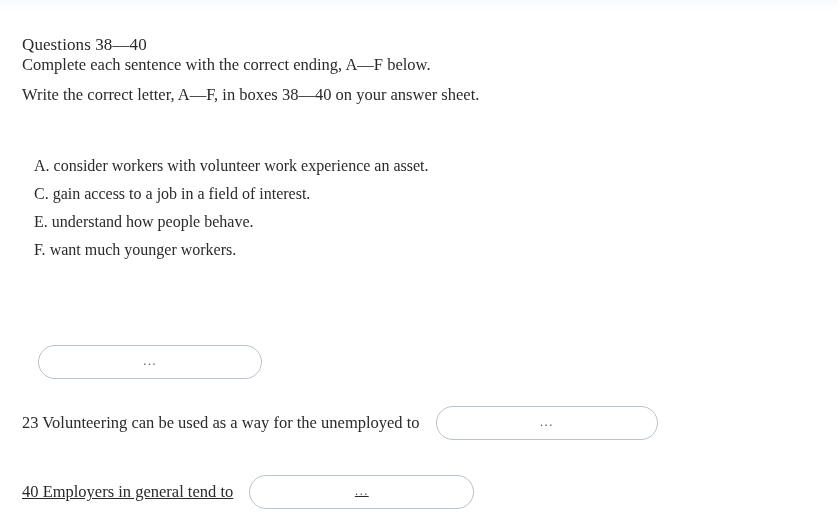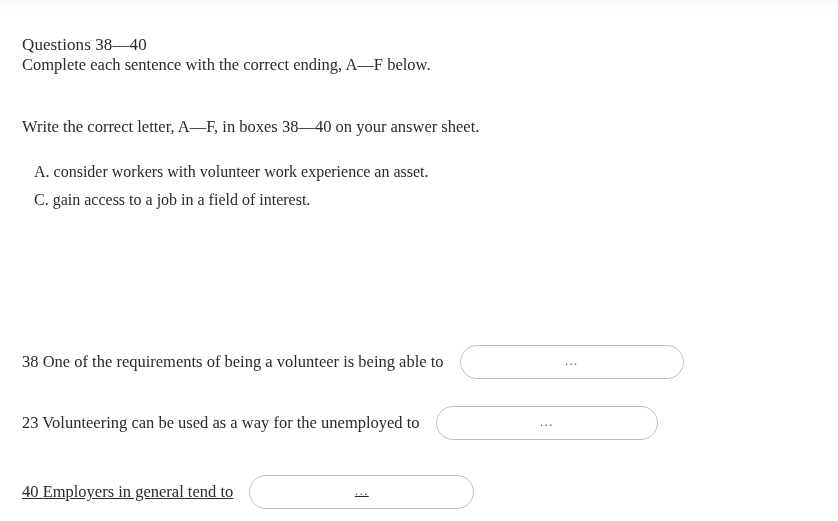--- a/index.html
+++ b/index.html
@@ -40,30 +40,29 @@
   .instruction-1 {
     position: absolute;
     left: 22px;
     top: 54px;
     font-size: 16.5px;
     line-height: 22px;
   }
   .instruction-2 {
     position: absolute;
     left: 22px;
-    top: 116px;
+    top: 84px;
     font-size: 16.5px;
     line-height: 22px;
   }
   .options {
     position: absolute;
     left: 34px;
     top: 152px;
     width: 560px;
-    margin-top: 6px;
   }
   .option-row {
     font-size: 16px;
     line-height: 28px;
     white-space: nowrap;
   }
   .option-letter {
     display: inline;
   }
   .option-text {
@@ -131,26 +130,33 @@
 
   <div class="options">
     <div class="option-row">
       <span class="option-letter">A. </span>
       <span class="option-text">consider workers with volunteer work experience an asset.</span>
     </div>
     <div class="option-row">
       <span class="option-letter">C. </span>
       <span class="option-text">gain access to a job in a field of interest.</span>
     </div>
+    <div class="option-row">
+      <span class="option-letter">E. </span>
+      <span class="option-text">understand how people behave.</span>
+    </div>
+    <div class="option-row">
+      <span class="option-letter">F. </span>
+      <span class="option-text">want much younger workers.</span>
+    </div>
   </div>
 
   <div class="questions">
 
     <div class="q-row q-row-1">
-      <span class="q-text">38 One of the requirements of being a volunteer is being able to</span>
       <div class="dropdown w-38">
         <span class="ellipsis">...</span>
       </div>
     </div>
 
     <div class="q-row q-row-2">
       <span class="q-text">23 Volunteering can be used as a way for the unemployed to</span>
       <div class="dropdown w-39">
         <span class="ellipsis">...</span>
       </div>

